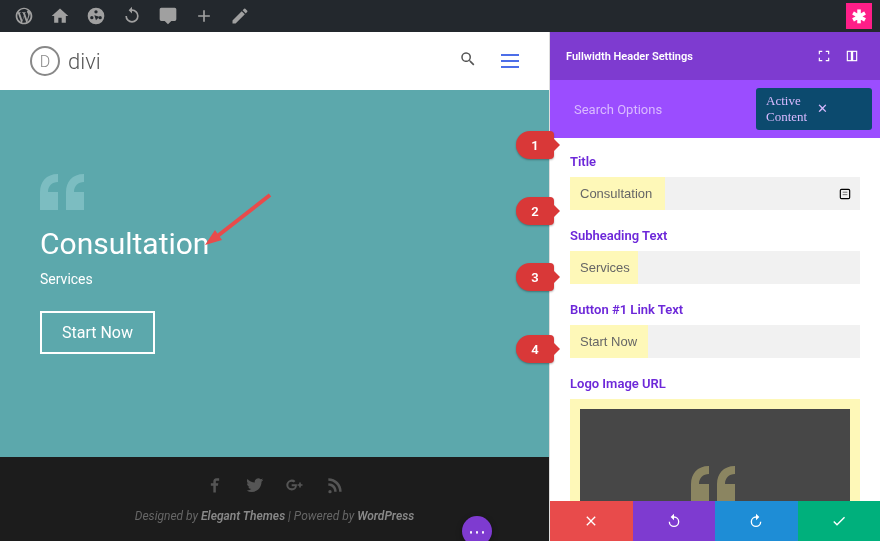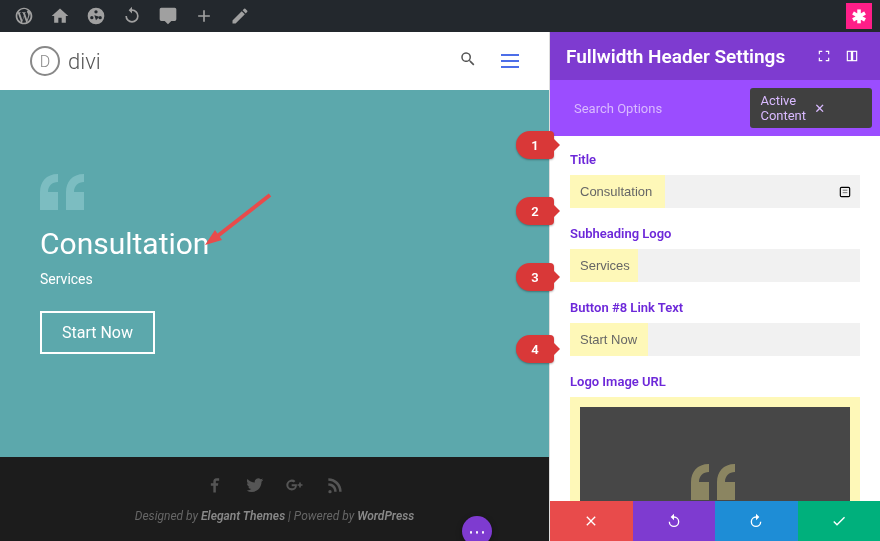--- a/index.html
+++ b/index.html
@@ -37,28 +37,28 @@
     
     
     .footer { background: #1c1c1c; padding: 18px 0; text-align: center; }
     .social { display: flex; justify-content: center; gap: 20px; margin-bottom: 10px; }
     .social svg { width: 20px; height: 20px; fill: #555; }
     .footer-text { color: #666; font-size: 12px; font-style: italic; }
     .footer-text b { color: #888; font-weight: 600; }
     
     
     .panel-header { background: #7e3bd0; color: #fff; padding: 12px 16px; display: flex; align-items: center; }
-    .panel-header h2 { font-size: 19px; font-weight: 600; flex: 1; }
+    .panel-header h2 { font-size: 11px; font-weight: 600; flex: 1; }
     .panel-hdr-icon { width: 24px; height: 24px; display: flex; align-items: center; justify-content: center; cursor: pointer; margin-left: 4px; }
     .panel-hdr-icon svg { width: 14px; height: 14px; fill: #fff; }
     
     
     .search-row { background: #9b4dff; display: flex; align-items: center; padding: 8px 8px 8px 24px; }
     .search-row span { color: #d9baff; font-size: 13px; flex: 1; }
-    .active-tag { background: #404040; color: #fff; padding: 5px 10px; border-radius: 3px; font-size: 12px; display: flex; align-items: center; gap: 6px; cursor: pointer; }
+    .active-tag { background: #0c4a6e; color: #fff; padding: 5px 10px; border-radius: 3px; font-size: 12px; display: flex; align-items: center; gap: 6px; cursor: pointer; font-family: Liberation Serif, serif; }
     
     
     .panel-body { flex: 1; padding: 16px 20px; overflow-y: auto; }
     .field { margin-bottom: 18px; }
     .field-label { color: #6d28d9; font-size: 13px; font-weight: 600; margin-bottom: 8px; }
     .field-input { width: 100%; background: #f1f1f1; border: none; padding: 9px 10px; font-size: 13px; color: #666; position: relative; }
     .field-input.hl { background: linear-gradient(to right, #fef8b8 0, #fef8b8 var(--hlw, 90px), #f1f1f1 var(--hlw, 90px)); }
     .input-wrap { position: relative; }
     .input-icon { position: absolute; right: 8px; top: 50%; transform: translateY(-50%); width: 14px; height: 14px; fill: #888; }
     
@@ -217,25 +217,25 @@
         <div class="input-wrap">
           <input class="field-input hl" style="--hlw: 95px;" value="Consultation">
           <svg class="input-icon" viewBox="0 0 24 24">
               <rect x="4" y="4" width="16" height="16" rx="2" fill="none" stroke="currentColor" stroke-width="2"></rect>
               <rect x="8" y="8" width="8" height="2"></rect>
               <rect x="8" y="12" width="8" height="2"></rect>
             </svg>
         </div>
       </div>
       <div class="field">
-        <div class="field-label">Subheading Logo</div>
+        <div class="field-label">Subheading Text</div>
         <input class="field-input hl" style="--hlw: 68px;" value="Services">
       </div>
       <div class="field">
-        <div class="field-label">Button #8 Link Text</div>
+        <div class="field-label">Button #1 Link Text</div>
         <input class="field-input hl" style="--hlw: 78px;" value="Start Now">
       </div>
       <div class="field">
         <div class="field-label">Logo Image URL</div>
         <div class="img-upload">
           <div class="img-inner">
             <svg viewBox="0 0 48 36">
                 <path d="M0 36V18C0 8 6 0 18 0v8c-6 0-10 4-10 10h10v18H0zm26 0V18C26 8 32 0 44 0v8c-6 0-10 4-10 10h10v18H26z"></path>
               </svg>
           </div>

